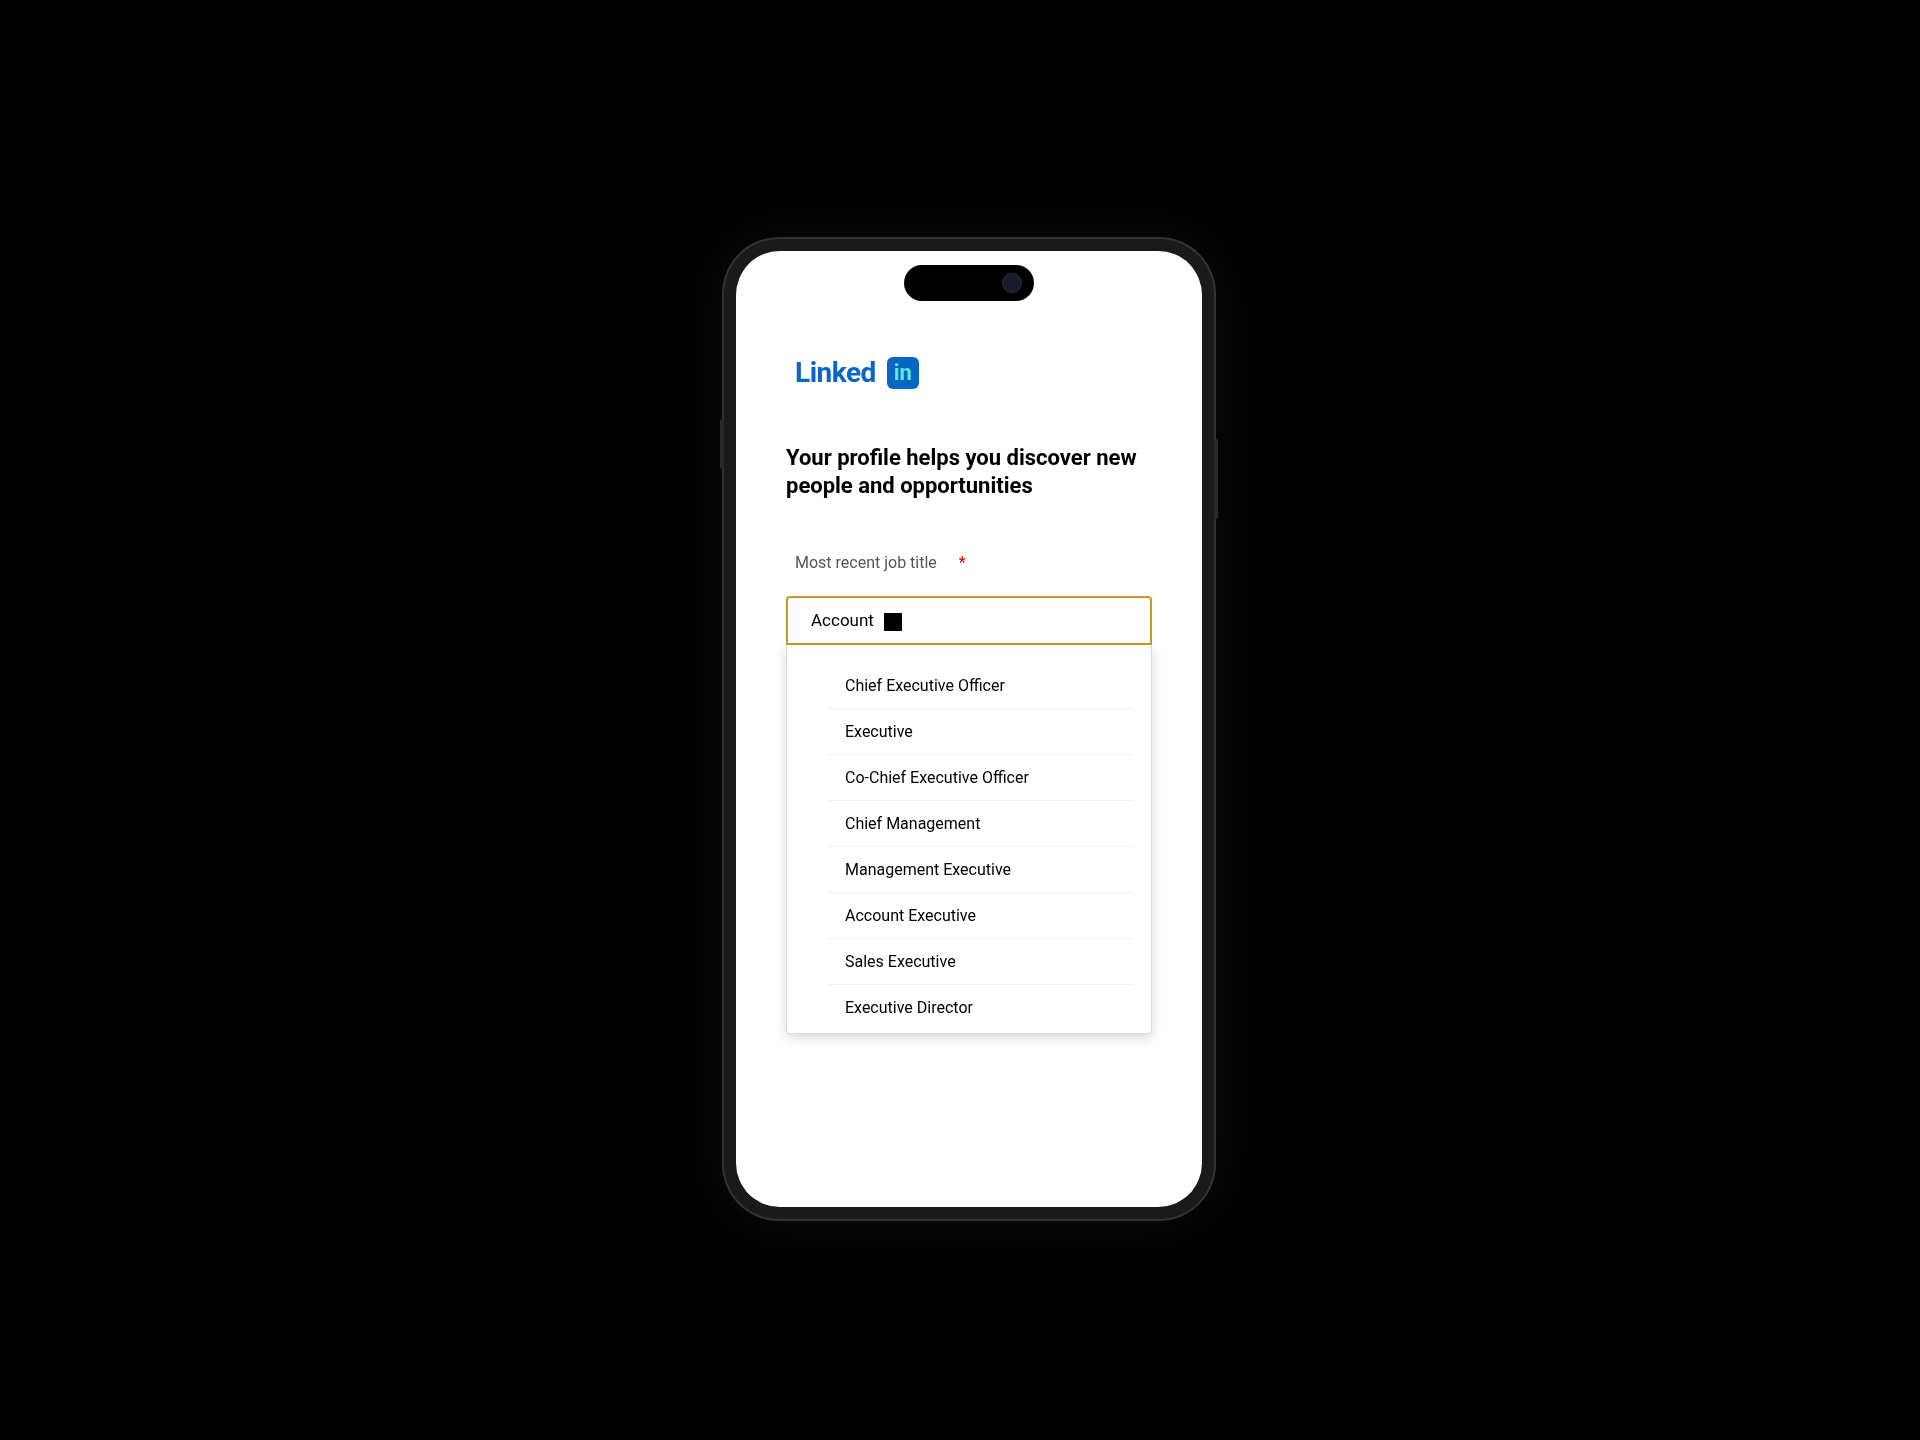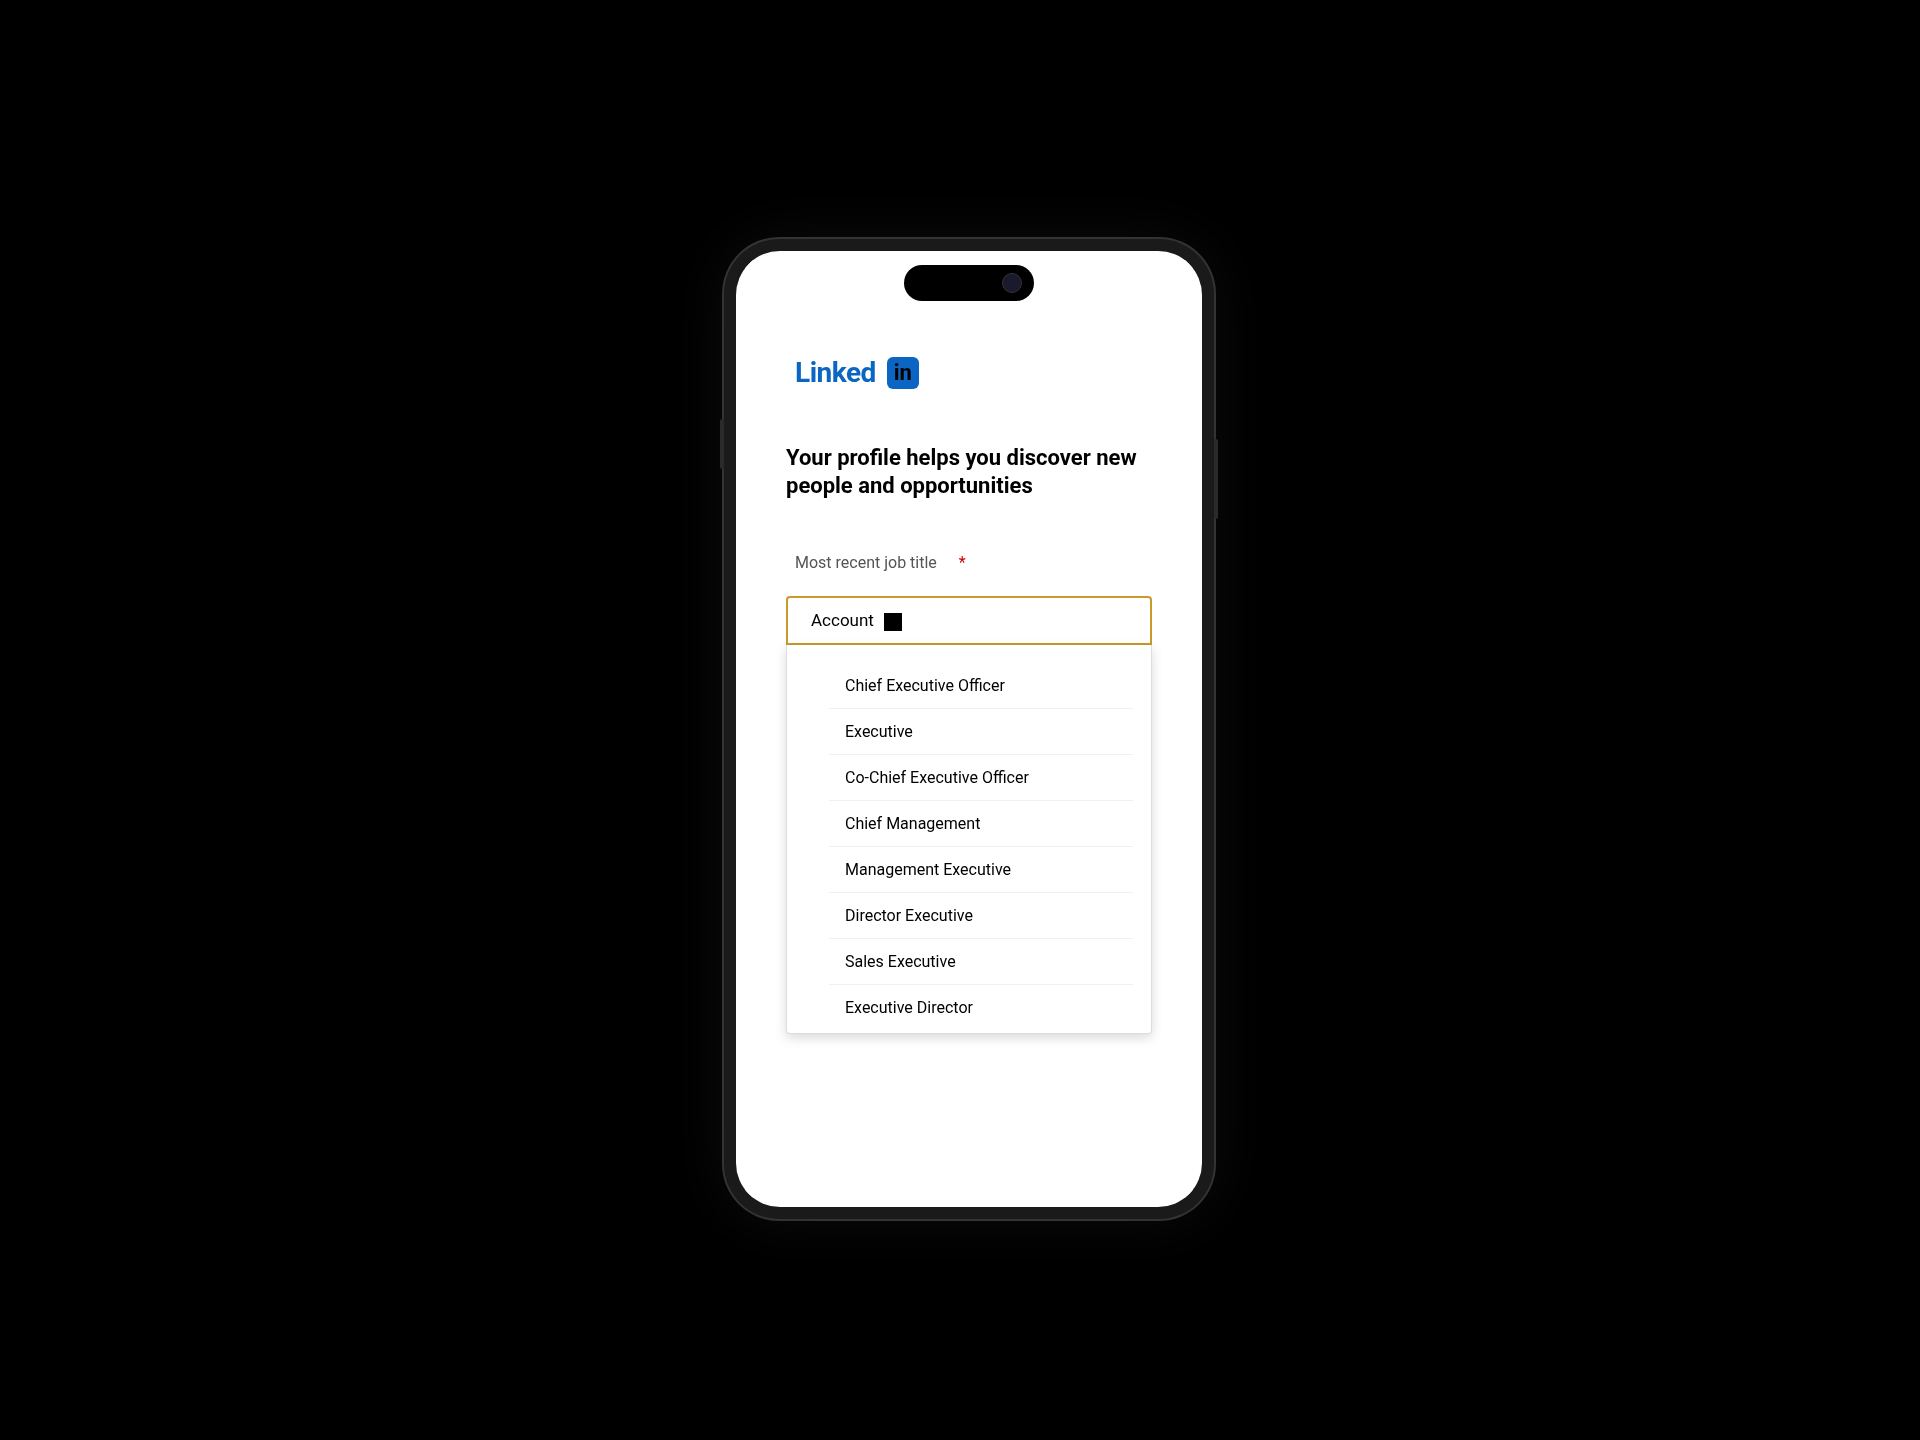--- a/index.html
+++ b/index.html
@@ -101,21 +101,21 @@
       font-weight: 700;
       color: #0a66c2;
       letter-spacing: -0.5px;
     }
 
     .logo-box {
       display: inline-flex;
       align-items: center;
       justify-content: center;
       background: #0a66c2;
-      color: #000000;
+      color: #5eead4;
       font-size: 22px;
       font-weight: 700;
       width: 32px;
       height: 32px;
       border-radius: 6px;
       margin-left: 2px;
     }
 
     .page-heading {
       font-size: 22px;
@@ -232,21 +232,21 @@
         </div>
 
         <div class="dropdown">
           <div class="dropdown-scroll">
 
           <div class="dropdown-item">Chief Executive Officer</div>
               <div class="dropdown-item">Executive</div>
               <div class="dropdown-item">Co-Chief Executive Officer</div>
               <div class="dropdown-item">Chief Management</div>
               <div class="dropdown-item">Management Executive</div>
-              <div class="dropdown-item">Director Executive</div>
+              <div class="dropdown-item">Account Executive</div>
               <div class="dropdown-item">Sales Executive</div>
               <div class="dropdown-item">Executive Director</div>
             </div>
         </div>
       </div>
 
     </div>
   </div>
 </div>
 

